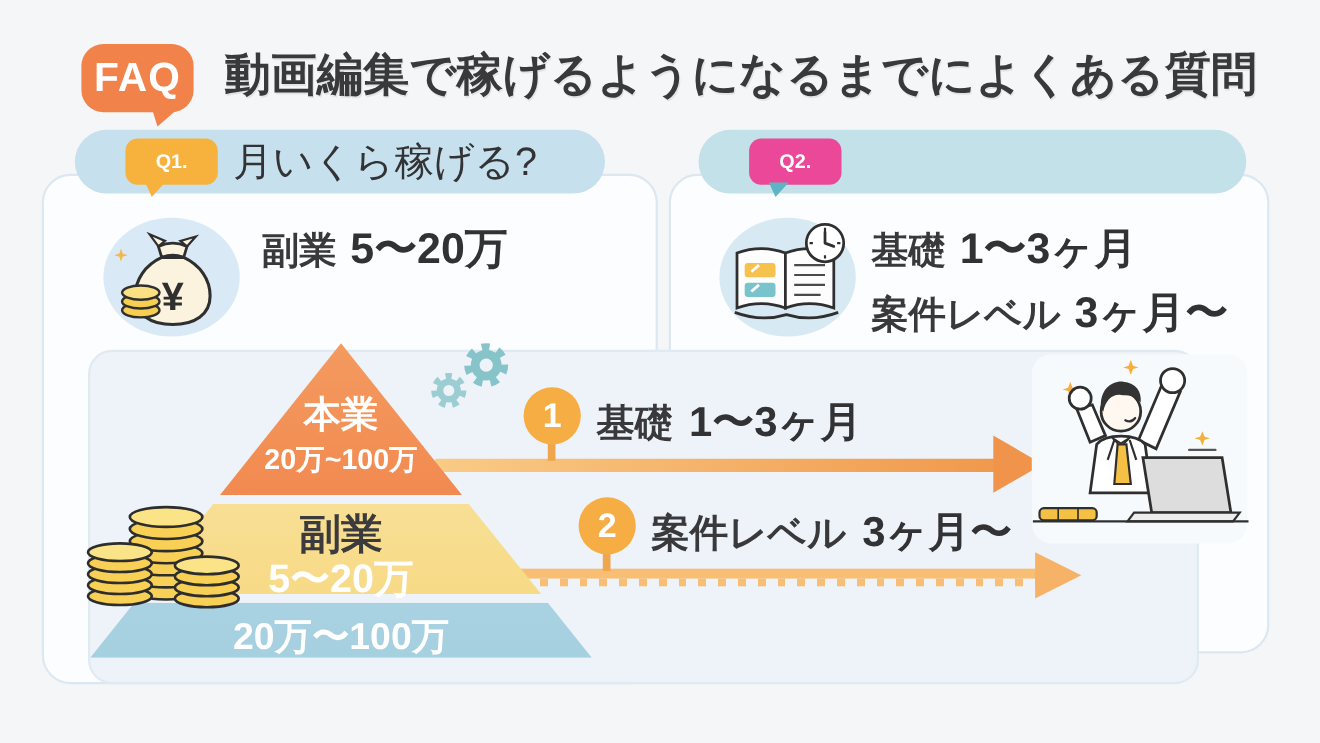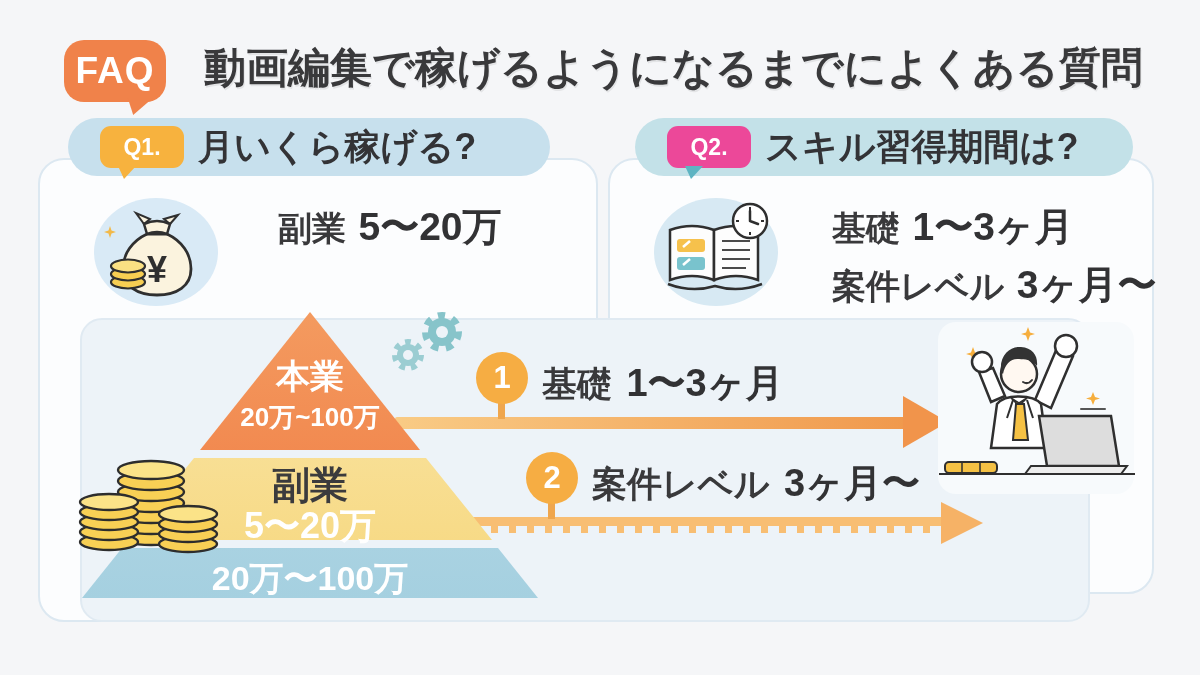--- a/index.html
+++ b/index.html
@@ -6,21 +6,21 @@
   html,body { width:1200px; height:675px; }
   body {
     font-family:"Liberation Sans","DejaVu Sans",sans-serif;
     background:#F5F6F8; position:relative; overflow:hidden;
     color:#3A3A3C;
   }
   .abs { position:absolute; }
 
   
   .faq-badge {
-    left:64px; top:40px; width:102px; height:62px;
+    left:74px; top:40px; width:102px; height:62px;
     background:#F0824A; border-radius:20px;
     display:flex; align-items:center; justify-content:center;
     color:#fff; font-size:37px; font-weight:800; letter-spacing:1px;
     z-index:9;
   }
   .faq-badge::after {
     content:""; position:absolute; left:62px; bottom:-13px;
     width:0; height:0;
     border-left:9px solid transparent; border-right:16px solid transparent;
     border-top:17px solid #F0824A;
@@ -41,39 +41,39 @@
   .card-q2 { left:608px; top:158px; width:546px; height:436px; }
 
   
   .pill {
     top:118px; height:58px; border-radius:29px; z-index:6;
     display:flex; align-items:center;
   }
   .pill-q1 { left:68px;  width:482px; background:#C7E0ED; }
   .pill-q2 { left:635px; width:498px; background:#C3E1E8; }
   .q-badge {
-    position:relative; margin-left:32px; width:84px; height:42px;
+    position:relative; margin-left:46px; width:84px; height:42px;
     border-radius:11px; display:flex; align-items:center; justify-content:center;
-    color:#fff; font-size:23px; font-weight:800;
+    color:#fff; font-size:18px; font-weight:800;
   }
   .q-badge-1 { background:#F7B23E; }
   .q-badge-2 { background:#ec4899; }
   .q-badge::after {
     content:""; position:absolute; left:18px; bottom:-11px;
     width:0; height:0;
     border-left:6px solid transparent; border-right:12px solid transparent;
     border-top:13px solid; border-top-color:inherit;
   }
   .q-badge-1::after { border-top-color:#F7B23E; }
   .q-badge-2::after { border-top-color:#5EB4C2; }
-  .q-text { margin-left:14px; font-size:36px; font-weight:700; color:#333336; white-space:nowrap; }
+  .q-text { margin-left:14px; font-size:36px; font-weight:400; color:#333336; white-space:nowrap; }
 
   
   .q-icon { z-index:5; }
-  .q-lines { z-index:5;margin-left:40px; }
+  .q-lines { z-index:5; }
   .q-line { white-space:nowrap; line-height:50px; }
   .q-line .lbl { font-size:34px; font-weight:800; color:#39393B; }
   .q-line .val { font-size:39px; font-weight:800; color:#323234; margin-left:8px; }
 
   
   .panel {
     left:80px; top:318px; width:1010px; height:304px;
     background:#EDF3F8; border:2px solid #E0EAF2; border-radius:22px; z-index:2;
   }
 
@@ -151,21 +151,20 @@
 
 <div class="abs panel"></div>
 
 <div class="abs pill pill-q1">
   <div class="q-badge q-badge-1">Q1.</div>
   <div class="q-text">月いくら稼げる?</div>
 </div>
 
 <div class="abs pill pill-q2">
   <div class="q-badge q-badge-2">Q2.</div>
-  <div class="q-text">スキル習得期間は?</div>
 </div>
 
 <svg class="abs q-icon" style="left:90px; top:194px;" width="132" height="116" viewBox="0 0 132 116">
   <ellipse cx="66" cy="58" rx="62" ry="54" fill="#D9EAF6"></ellipse>
   <path d="M57,40 C42,47 33,60 33,75 C33,92 47,101 67,101 C87,101 101,92 101,75 C101,60 92,47 77,40 Z" fill="#FBF3DE" stroke="#2F2F2F" stroke-width="2.8"></path>
   <path d="M54,30 L46,19 L60,25 Z" fill="#FBF3DE" stroke="#2F2F2F" stroke-width="2"></path>
   <path d="M80,30 L88,21 L74,25 Z" fill="#FBF3DE" stroke="#2F2F2F" stroke-width="2"></path>
   <path d="M57,40 L54,30 Q67,24 80,30 L77,40 Q67,36 57,40 Z" fill="#FBF3DE" stroke="#2F2F2F" stroke-width="2.5"></path>
   <text x="67" y="88" text-anchor="middle" font-size="36" font-weight="bold" fill="#2F2F2F">¥</text>
   <ellipse cx="38" cy="88" rx="17" ry="6.5" fill="#F7CE52" stroke="#2F2F2F" stroke-width="2.2"></ellipse>

